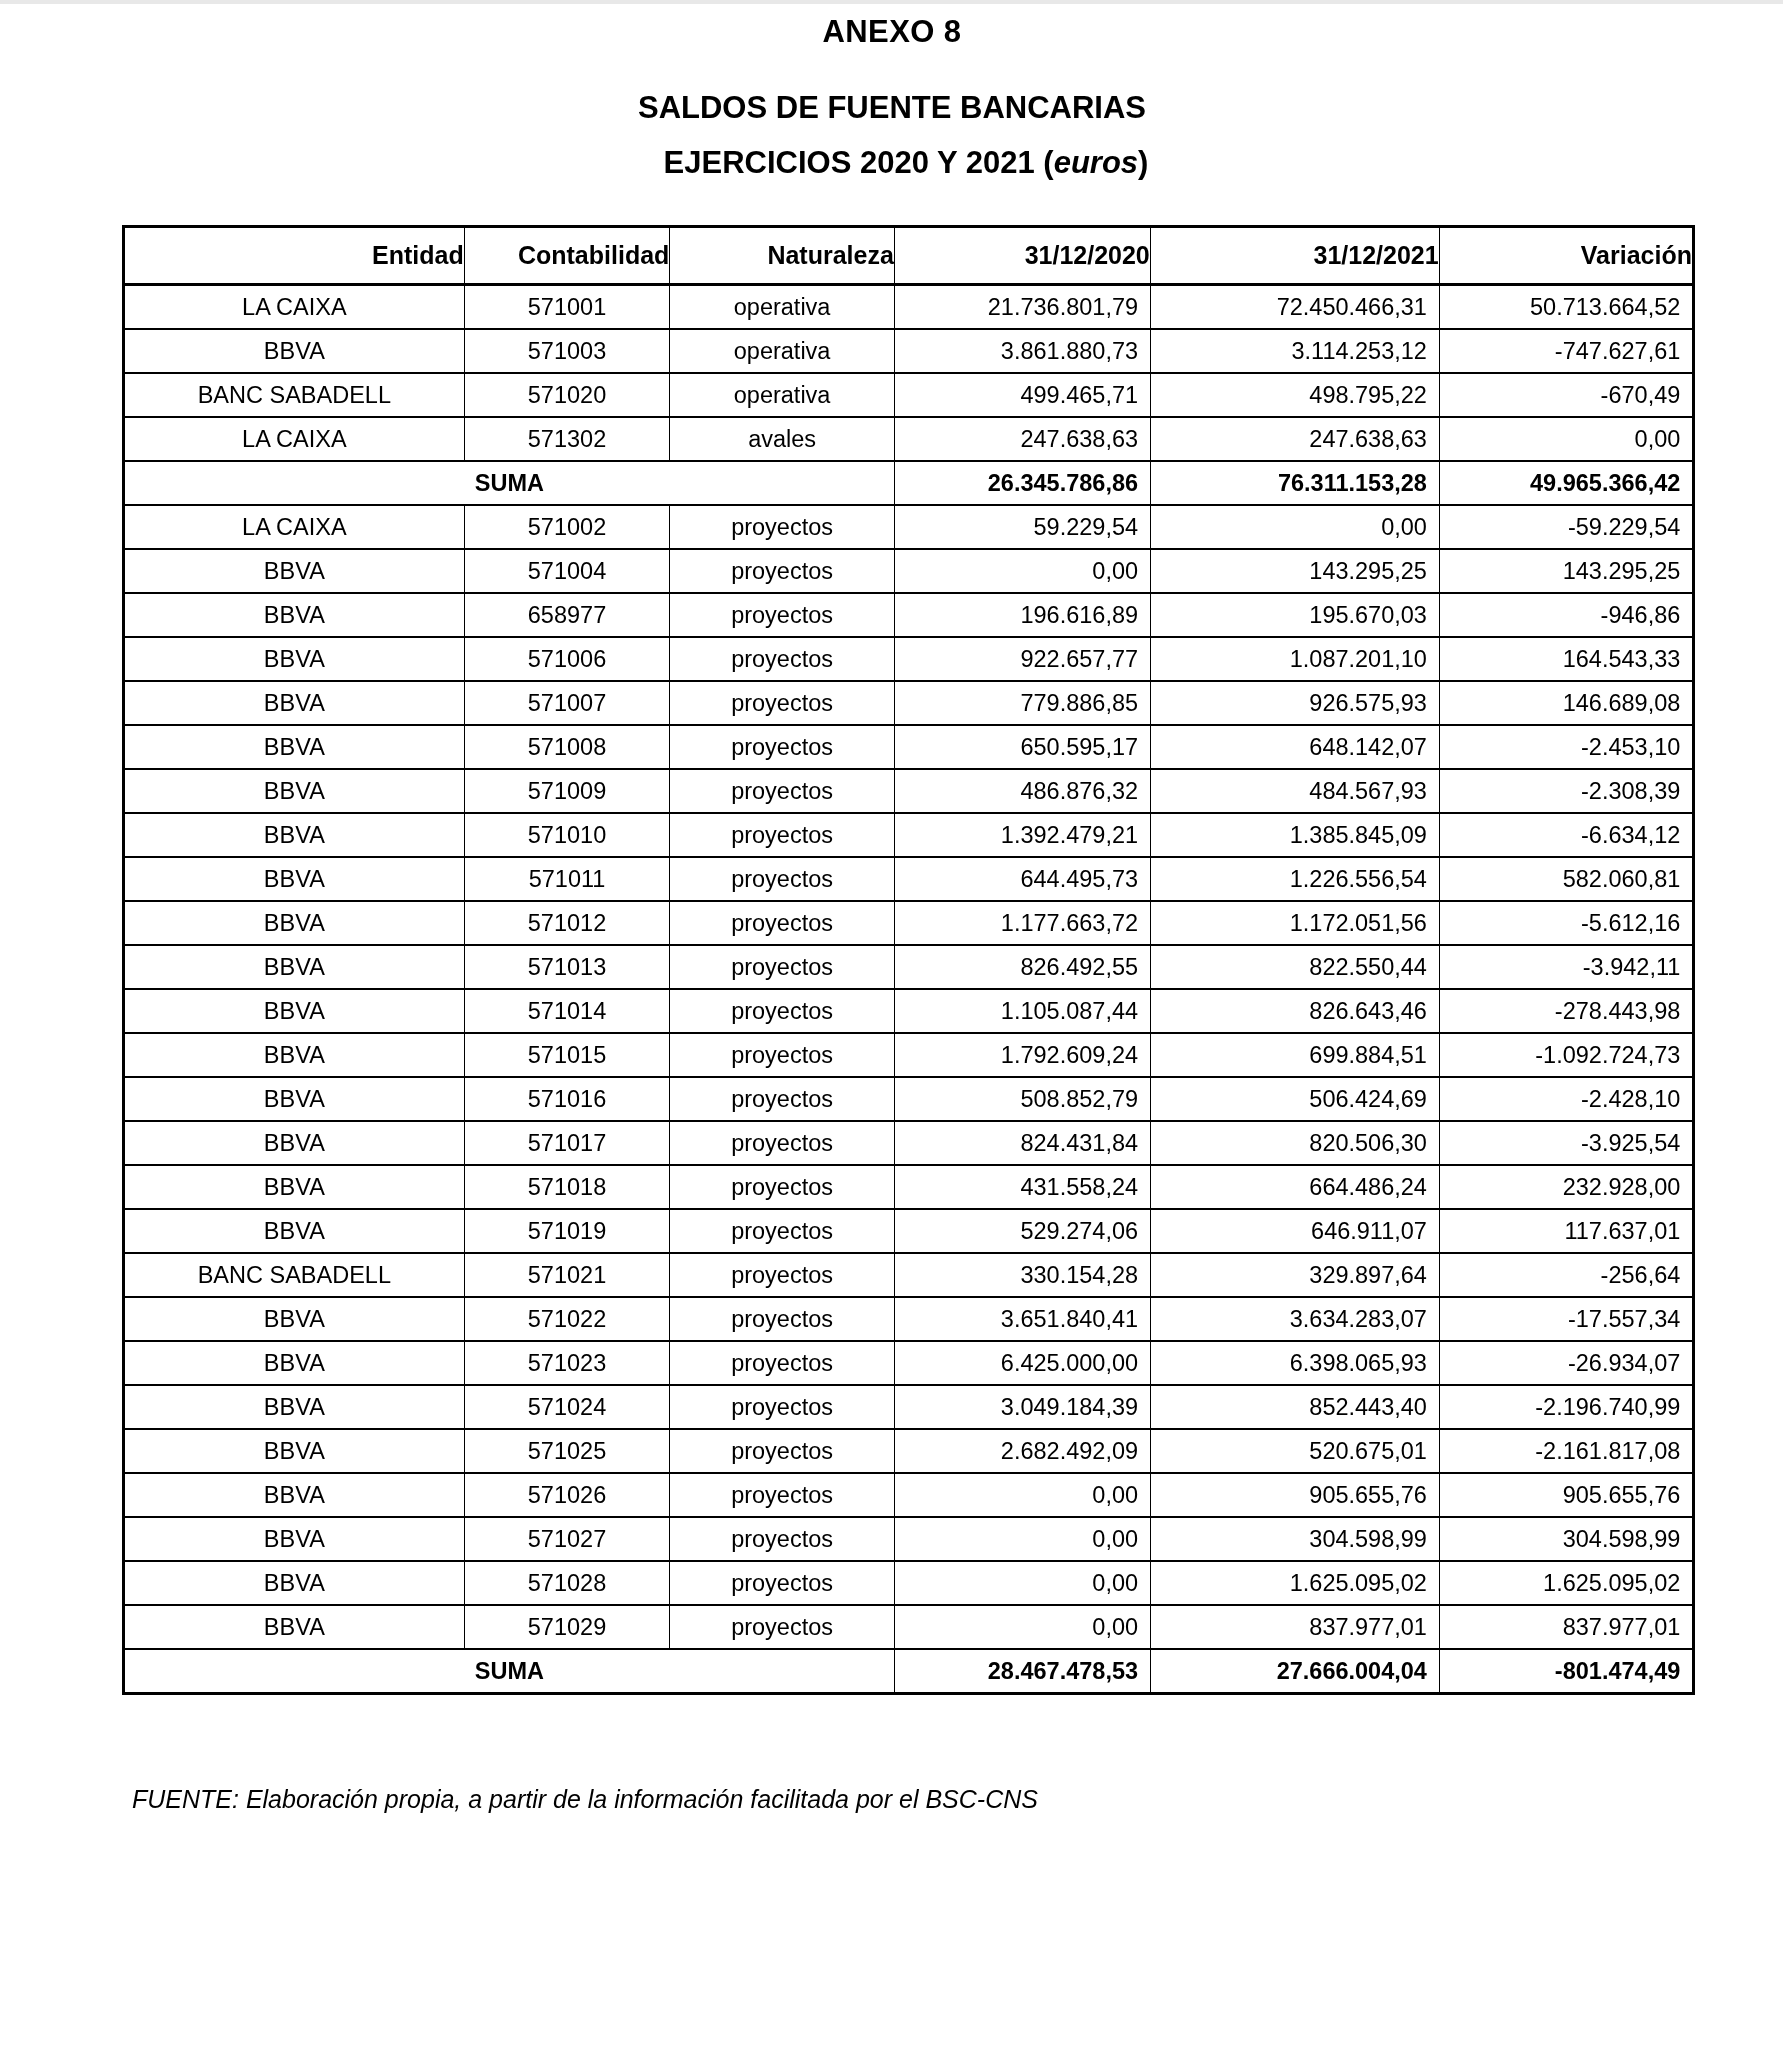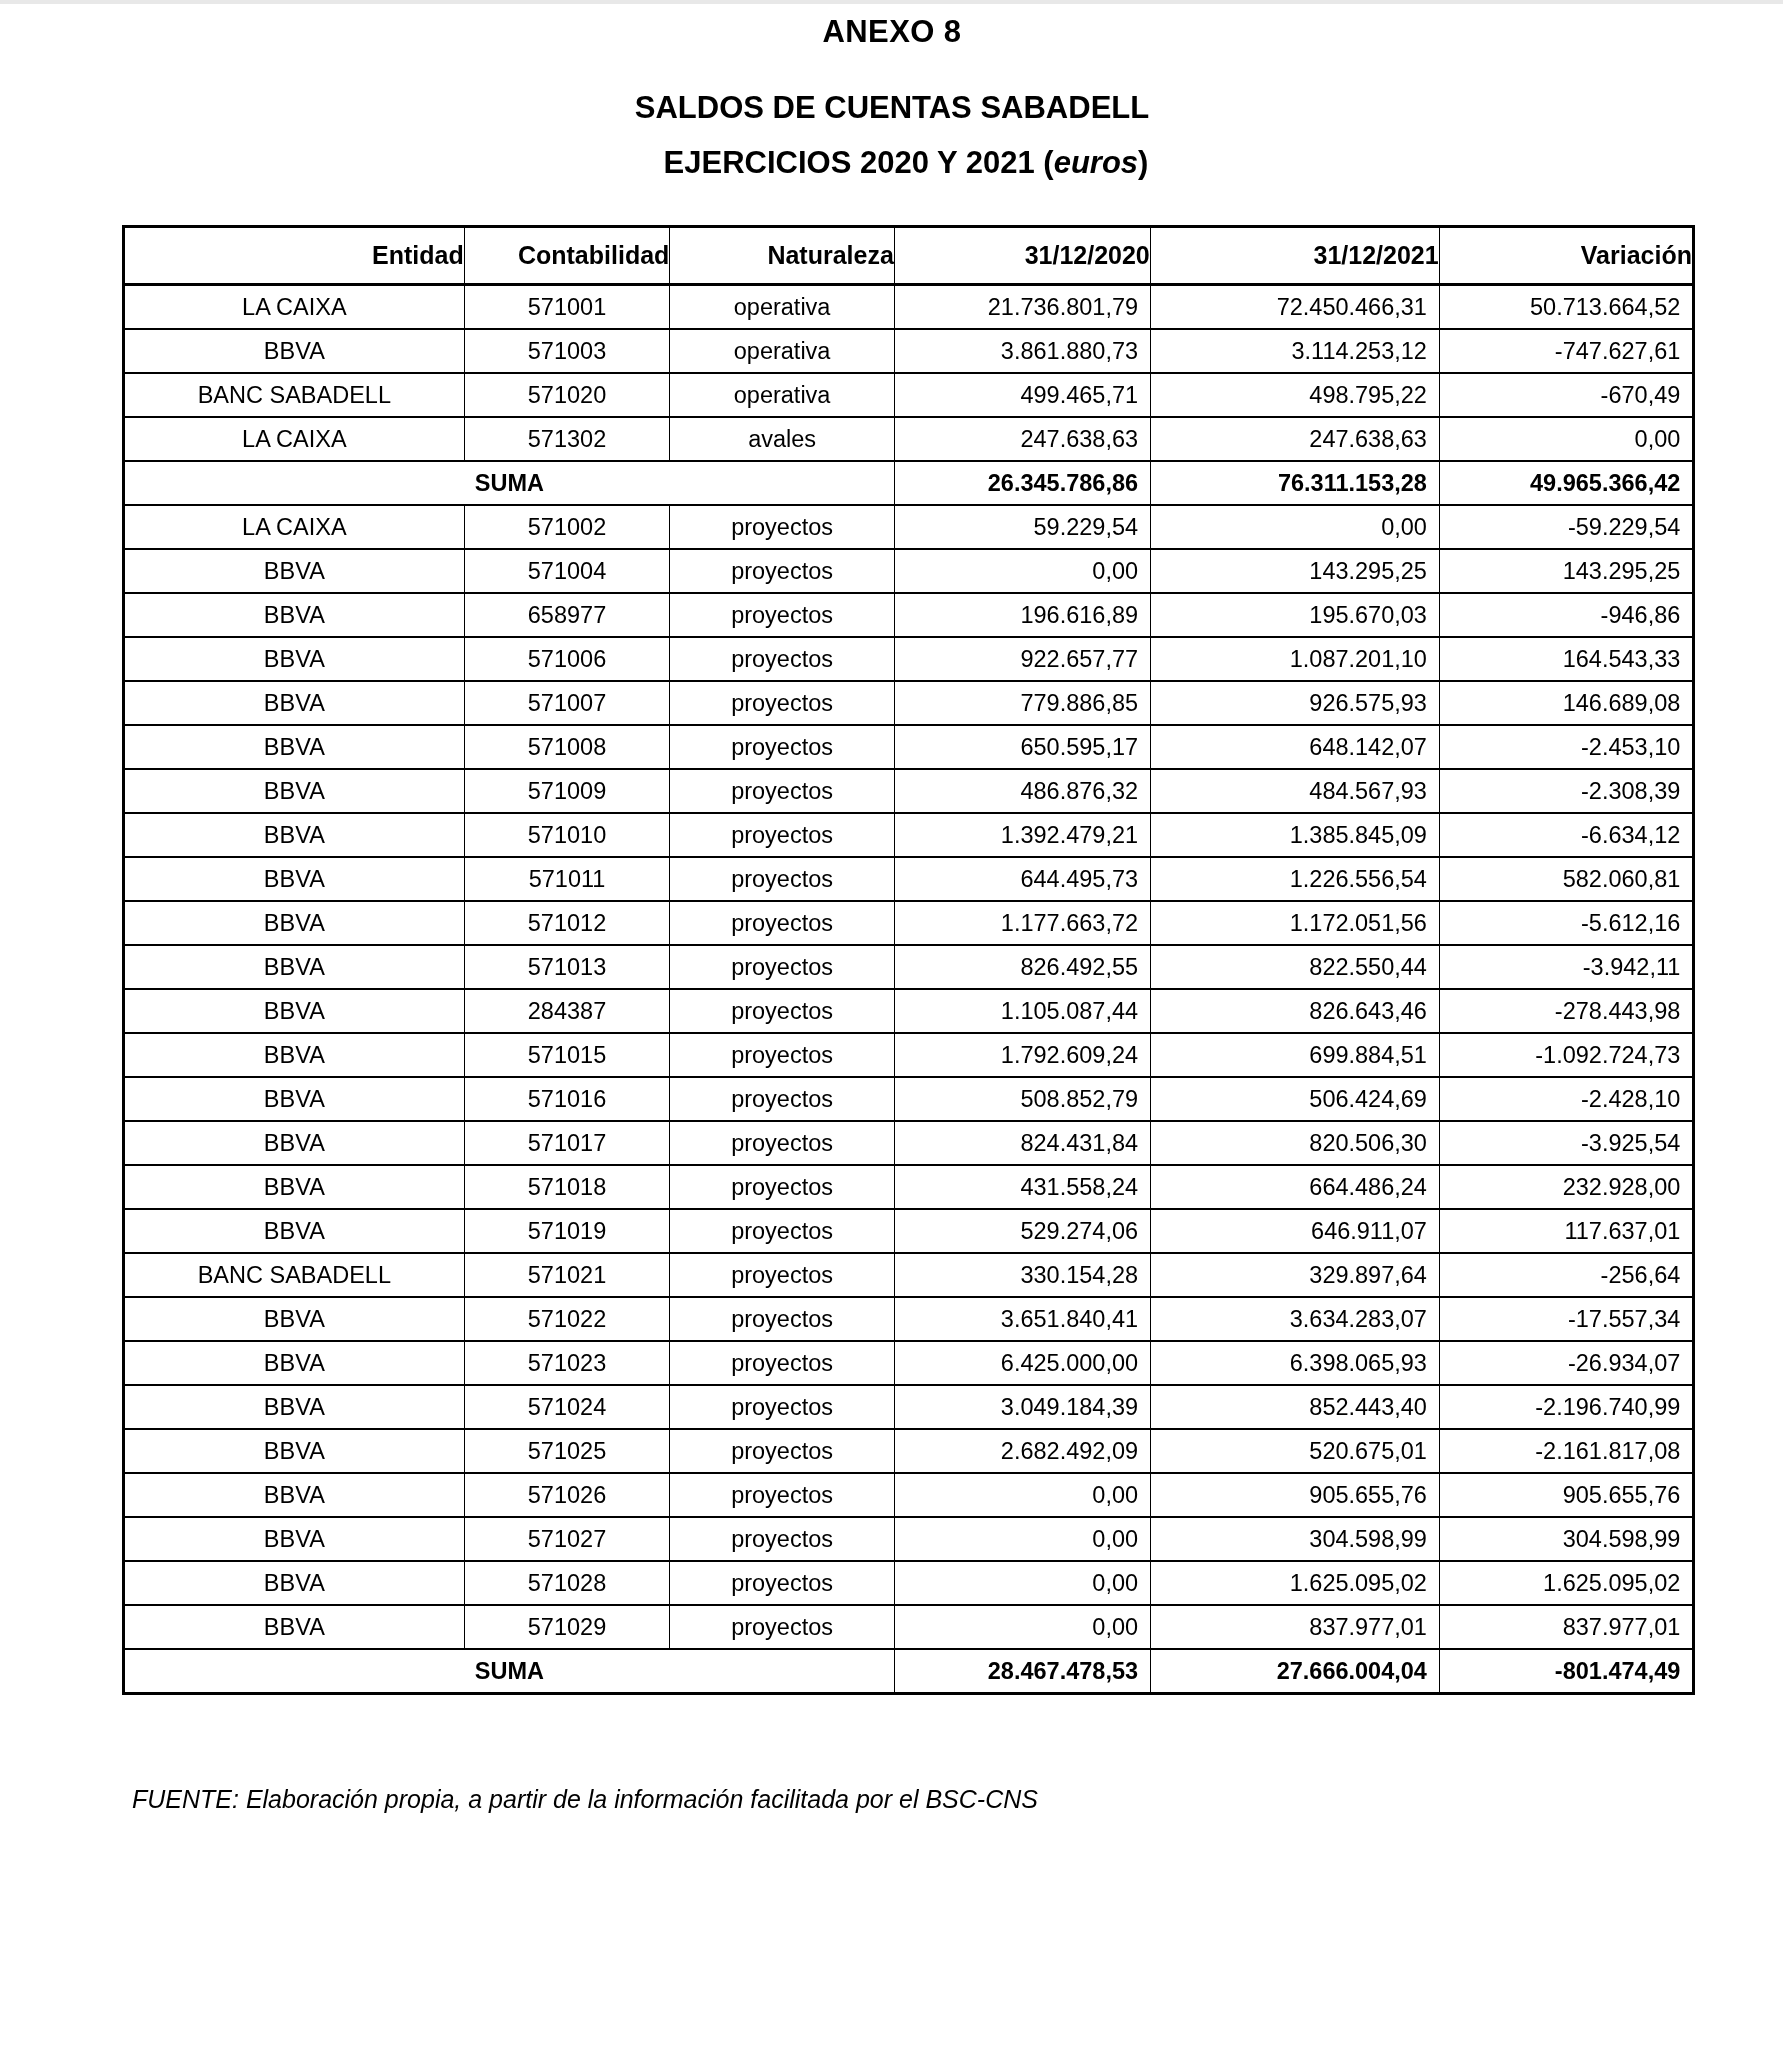--- a/index.html
+++ b/index.html
@@ -93,21 +93,21 @@
     font-style: italic;
   }
 </style>
 </head>
 <body>
 
 <div class="page">
 
   <div class="doc-title">ANEXO 8</div>
 
-  <div class="doc-subtitle">SALDOS DE CUENTAS SABADELL</div>
+  <div class="doc-subtitle">SALDOS DE FUENTE BANCARIAS</div>
 
   <div class="doc-subtitle2"><span>EJERCICIOS 2020 Y 2021 (</span><span class="italic">euros</span><span>)</span></div>
 
   <div class="table-wrap">
     <table class="bank-table">
       <colgroup>
         <col style="width:21.7%">
         <col style="width:13.1%">
         <col style="width:14.3%">
         <col style="width:16.3%">
@@ -246,21 +246,21 @@
           <tr>
             <td class="center">BBVA</td>
             <td class="center">571013</td>
             <td class="center">proyectos</td>
             <td class="num">826.492,55</td>
             <td class="num">822.550,44</td>
             <td class="num">-3.942,11</td>
           </tr>
           <tr>
             <td class="center">BBVA</td>
-            <td class="center">284387</td>
+            <td class="center">571014</td>
             <td class="center">proyectos</td>
             <td class="num">1.105.087,44</td>
             <td class="num">826.643,46</td>
             <td class="num">-278.443,98</td>
           </tr>
           <tr>
             <td class="center">BBVA</td>
             <td class="center">571015</td>
             <td class="center">proyectos</td>
             <td class="num">1.792.609,24</td>

